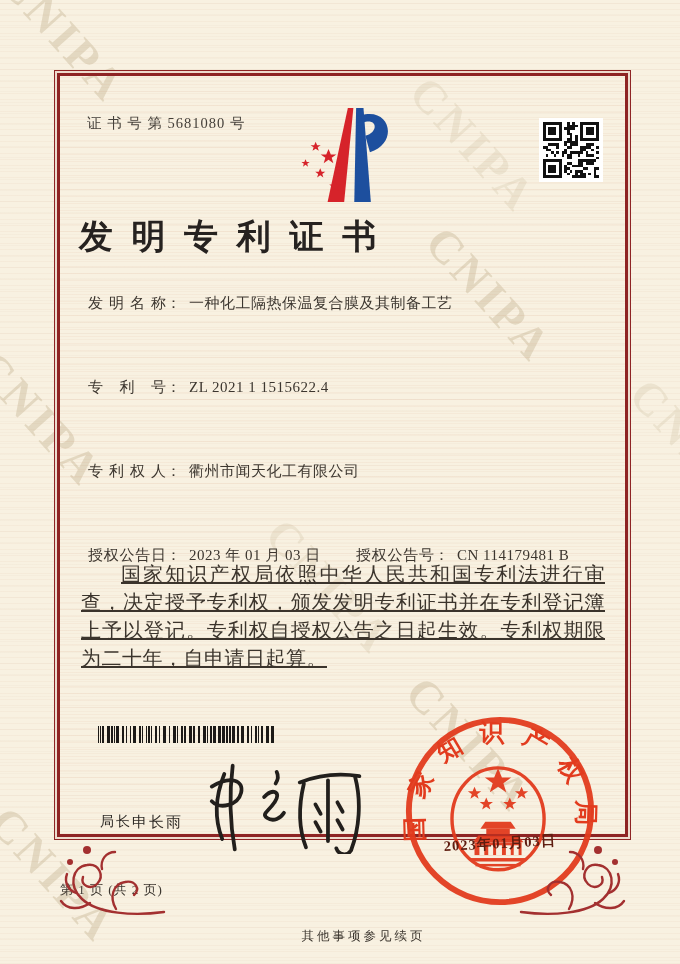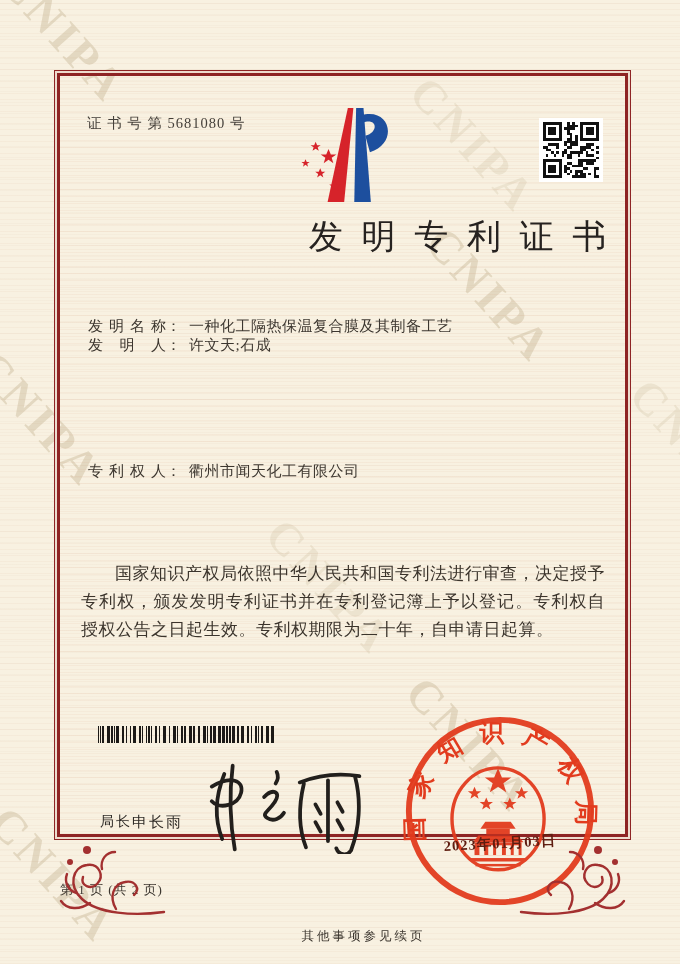--- a/index.html
+++ b/index.html
@@ -30,32 +30,32 @@
   .cert-no {
     position:absolute; left:27px; top:38px; font-size:14.5px; color:#45403a;
     white-space:pre; letter-spacing:1px;
   }
   .logo { position:absolute; left:240px; top:28px; width:92px; height:102px; }
   .qr-wrap { position:absolute; left:479px; top:42px; width:64px; height:64px;
     background:#ffffff; padding:4px; }
   .qr-wrap svg { display:block; width:56px; height:56px; }
   .title {
     position:absolute; left:0; top:138px; width:100%;
-    text-align:right; font-size:34px; font-weight:normal; color:#262220;
+    text-align:left; font-size:34px; font-weight:bold; color:#262220;
     letter-spacing:0.55em; padding-left:0.55em; white-space:nowrap;
   }
   .frow { position:absolute; left:28px; font-size:15px; color:#3c362f; white-space:nowrap; }
   .f-label { display:inline-block; width:78px; text-align:justify; text-align-last:justify; }
   .f-colon { margin-right:8px; }
   .f-value { letter-spacing:0.5px; }
   .grant-pair2 { position:absolute; left:268px; top:0; }
   .grant-pair2 .f-label { width:78px; }
   .paras {
     position:absolute; left:21px; top:484px; width:524px;
-    font-size:17px; line-height:28px; color:#3b342c; text-align:justify;
+    font-size:20px; line-height:28px; color:#3b342c; text-align:justify;text-decoration:underline;
   }
   .paras p { text-indent:2em; letter-spacing:0.5px; }
   .barcode { position:absolute; left:38px; top:650px; width:176px; height:17px; }
   .sig-title { position:absolute; left:40px; top:737px; font-size:14px; color:#2e2a26;
     font-family:Liberation Mono, monospace; letter-spacing:2px; }
   .sig-name { position:absolute; left:40px; top:737px; font-size:15px; color:#2e2a26;
     font-family:"Liberation Sans","DejaVu Sans",sans-serif; letter-spacing:2px;margin-left:32px; }
   .signature-svg { position:absolute; left:135px; top:683px; width:178px; height:95px; }
   .seal { position:absolute; left:342px; top:637px; width:196px; height:196px; z-index:3; }
   .seal-date {
@@ -242,28 +242,34 @@
             <rect x="14" y="20" width="1" height="1"></rect>
             <rect x="15" y="20" width="1" height="1"></rect>
             <rect x="19" y="20" width="1" height="1"></rect>
             <rect x="20" y="20" width="1" height="1"></rect>
           </g>
       </svg>
     </div>
 
     <div class="title">发明专利证书</div>
 
-    <div class="frow" style="top:218px;margin-top:23px;">
+    <div class="frow" style="top:218px;">
       <span class="f-label">发明名称</span><span class="f-colon">：</span><span class="f-value">一种化工隔热保温复合膜及其制备工艺</span>
     </div>
-    <div class="frow" style="top:260px;">
-      <span class="f-label">发明人</span><span class="f-colon">：</span><span class="f-value">许文天;石成</span>
+    <div class="frow" style="top:302px;">
+      <span class="f-label">专利号</span><span class="f-colon">：</span><span class="f-value">ZL 2021 1 1515622.4</span>
     </div>
     <div class="frow" style="top:386px;">
       <span class="f-label">专利权人</span><span class="f-colon">：</span><span class="f-value">衢州市闻天化工有限公司</span>
+    </div>
+    <div class="frow" style="top:470px;">
+      <span class="f-label">授权公告日</span><span class="f-colon">：</span><span class="f-value">2023 年 01 月 03 日</span>
+      <span class="grant-pair2">
+        <span class="f-label">授权公告号</span><span class="f-colon">：</span><span class="f-value">CN 114179481 B</span>
+      </span>
     </div>
 
     <div class="paras">
       <p>国家知识产权局依照中华人民共和国专利法进行审查，决定授予专利权，颁发发明专利证书并在专利登记簿上予以登记。专利权自授权公告之日起生效。专利权期限为二十年，自申请日起算。</p>
     </div>
 
     <svg class="barcode" viewBox="0 0 176 17" preserveAspectRatio="none">
       <g fill="#1c1a18" class="bars">
           <rect x="0" y="0" width="1" height="17"></rect>
           <rect x="2" y="0" width="1" height="17"></rect>

